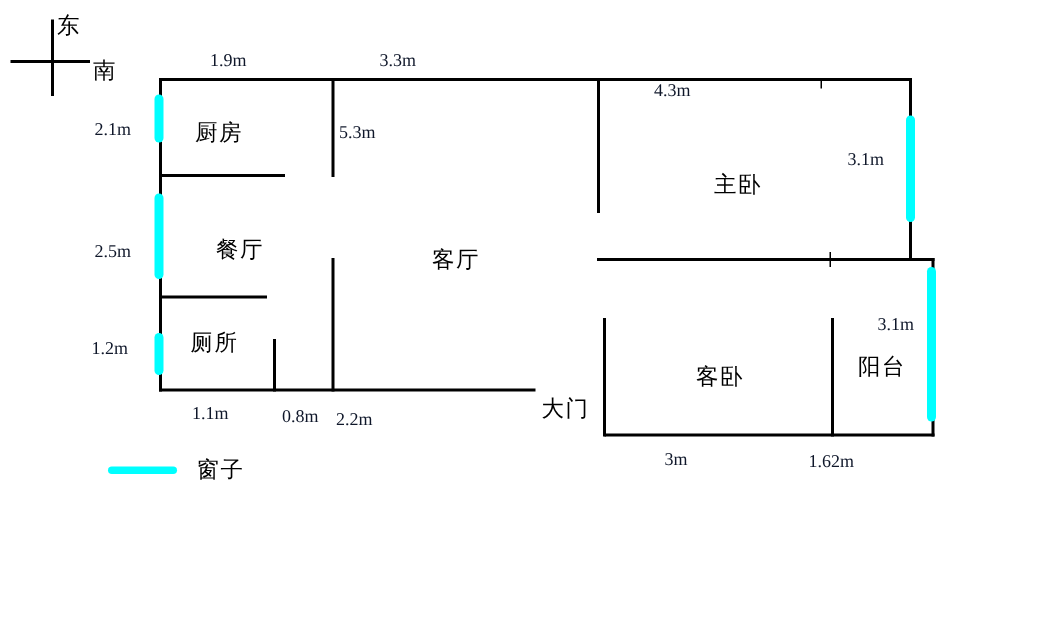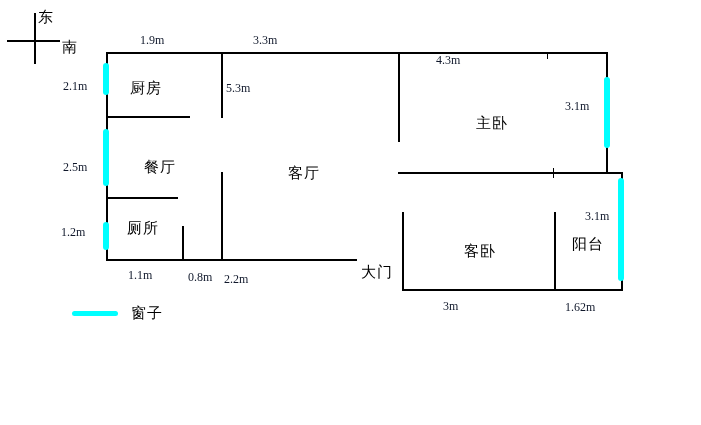--- a/index.html
+++ b/index.html
@@ -63,21 +63,21 @@
   <div class="dim" style="left:63px;top:80px;">2.1m</div>
   <div class="dim" style="left:226px;top:82px;">5.3m</div>
   <div class="dim" style="left:63px;top:161px;">2.5m</div>
   <div class="dim" style="left:61px;top:226px;">1.2m</div>
   <div class="dim" style="left:128px;top:269px;">1.1m</div>
   <div class="dim" style="left:188px;top:271px;">0.8m</div>
   <div class="dim" style="left:224px;top:273px;">2.2m</div>
   <div class="dim" style="left:565px;top:100px;">3.1m</div>
   <div class="dim" style="left:585px;top:210px;">3.1m</div>
   <div class="dim" style="left:443px;top:300px;">3m</div>
-  <div class="dim" style="left:565px;top:301px;">1.62m</div>
+  <div class="dim" style="left:539px;top:301px;">1.62m</div>
 
   <div class="room" style="left:130px;top:80px;">厨房</div>
   <div class="room" style="left:144px;top:159px;font-family:Liberation Serif, serif;">餐厅</div>
   <div class="room" style="left:127px;top:220px;">厕所</div>
   <div class="room" style="left:288px;top:165px;text-align:center;">客厅</div>
   <div class="room" style="left:476px;top:99px;margin-top:16px;">主卧</div>
   <div class="room" style="left:464px;top:243px;">客卧</div>
   <div class="room" style="left:572px;top:236px;">阳台</div>
   <div class="room" style="left:361px;top:264px;">大门</div>
 

